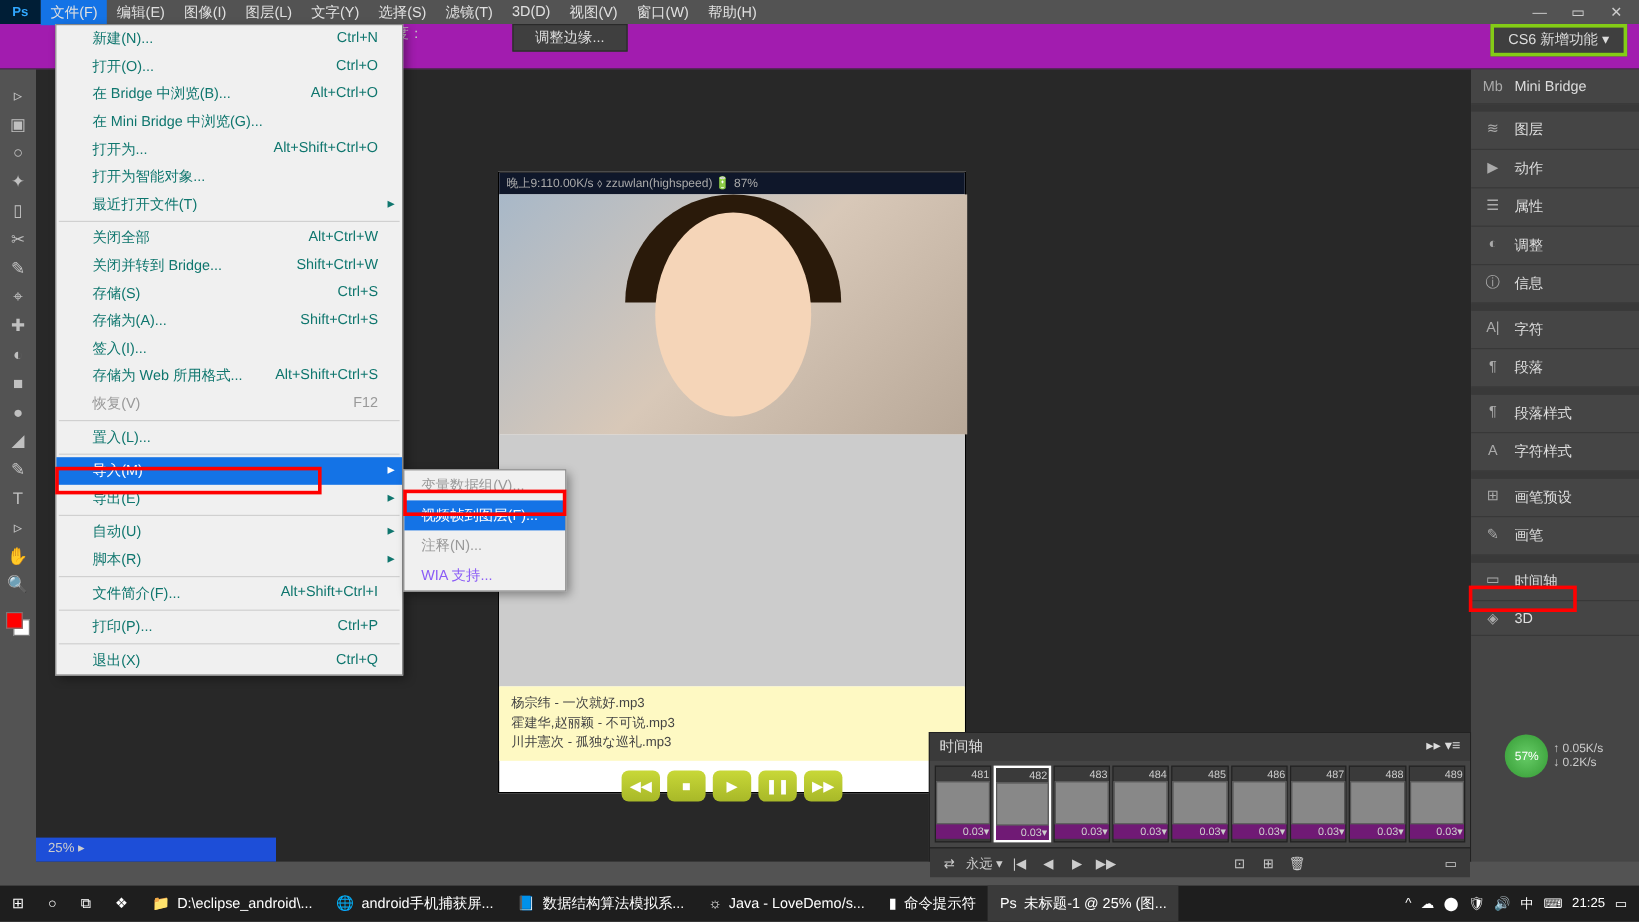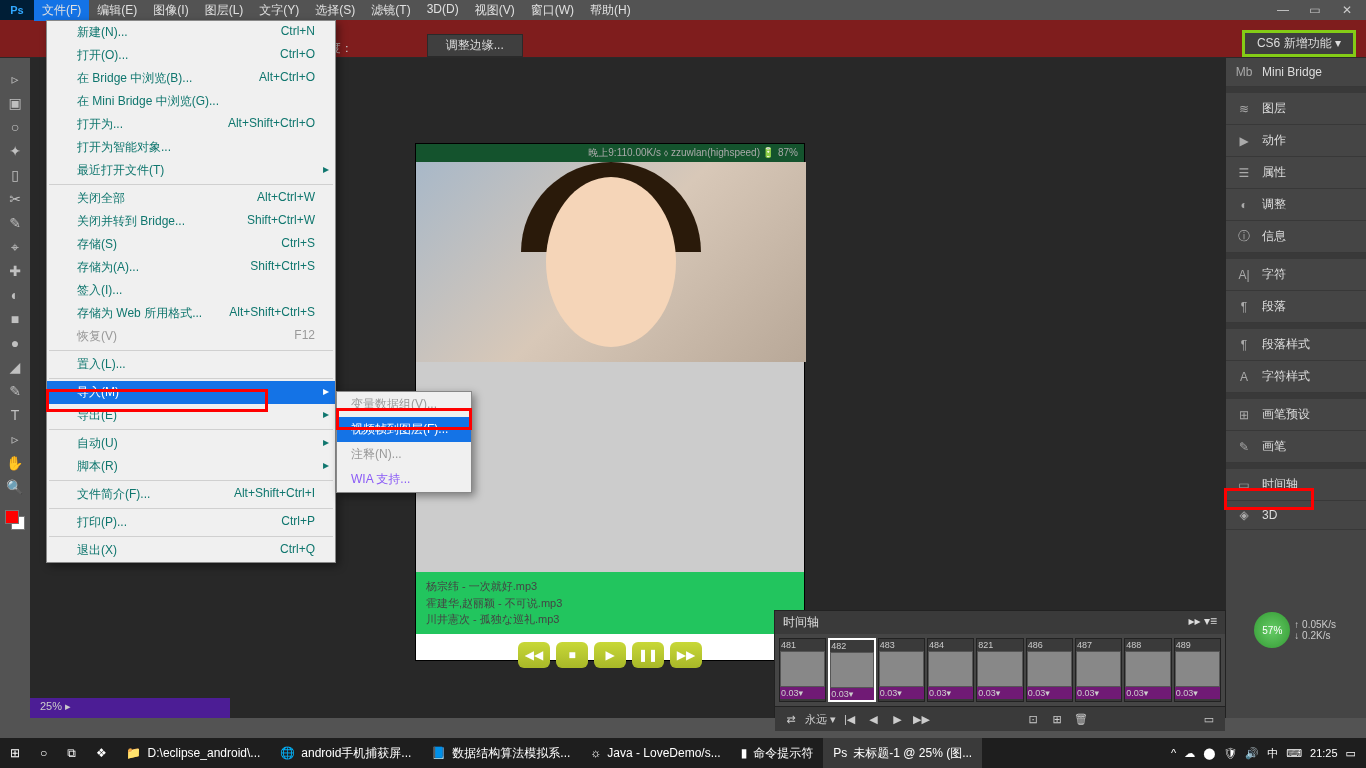--- a/index.html
+++ b/index.html
@@ -3,21 +3,21 @@
 <meta charset="utf-8">
 <style>
 * { margin: 0; padding: 0; box-sizing: border-box; font-family: "Microsoft YaHei", sans-serif; }
 body { background: #535353; width: 1366px; height: 768px; overflow: hidden; position: relative; }
 .menubar { background: #535353; height: 20px; display: flex; align-items: center; color: #e0e0e0; font-size: 12px; }
 .ps-logo { width: 34px; height: 20px; background: #001e36; color: #31a8ff; display: flex; align-items: center; justify-content: center; font-weight: bold; font-size: 11px; }
 .menu-item { padding: 2px 8px; cursor: pointer; text-align: center; }
 .menu-item.active { background: #1473e6; }
 .window-controls { margin-left: auto; display: flex; gap: 2px; padding-right: 4px; }
 .win-btn { width: 30px; height: 20px; display: flex; align-items: center; justify-content: center; color: #ccc; }
-.options-bar { background: #7f1d1d; height: 38px; border-bottom: 1px solid #2a2a2a; display: flex; align-items: flex-end; color: #c0c0c0; font-size: 12px; gap: 12px; padding-left: 50px; }
+.options-bar { background: #a21caf; height: 38px; border-bottom: 1px solid #2a2a2a; display: flex; align-items: flex-start; color: #c0c0c0; font-size: 12px; gap: 12px; padding-left: 50px; }
 .opt-label { color: #c0c0c0; }
 .opt-drop { background: #3f3f3f; border: 1px solid #2a2a2a; padding: 2px 8px; color: #ddd; }
 .opt-btn { background: #3f3f3f; border: 1px solid #2a2a2a; padding: 2px 18px; color: #ddd; }
 .cs6-btn { background: #3f3f3f; border: 3px solid #84cc16; padding: 2px 12px; color: #ddd; margin-left: auto; margin-right: 10px; }
 .file-menu { position: absolute; top: 20px; left: 46px; width: 290px; background: #f0f0f0; border: 1px solid #888; box-shadow: 3px 3px 8px rgba(0,0,0,0.4); z-index: 100; }
 .file-menu-item { display: flex; padding: 3px 20px 3px 30px; font-size: 12px; color: #0f766e; cursor: pointer; position: relative; }
 .file-menu-item.highlighted { background: #1473e6; color: #fff; }
 .file-menu-item.disabled { color: #999; }
 .menu-sep { height: 1px; background: #d0d0d0; margin: 2px 2px; }
 .menu-shortcut { margin-left: auto; }
@@ -28,44 +28,44 @@
 .sub-item.disabled { color: #999; }
 .redbox-import { position: absolute; left: 46px; top: 389px; width: 222px; height: 23px; border: 3px solid red; z-index: 102; pointer-events: none; }
 .redbox-sub { position: absolute; left: 336px; top: 408px; width: 136px; height: 22px; border: 3px solid red; z-index: 102; pointer-events: none; }
 .redbox-timeline { position: absolute; left: 1224px; top: 488px; width: 90px; height: 22px; border: 3px solid red; z-index: 102; pointer-events: none; }
 .tools-left { position: absolute; left: 0; top: 58px; width: 30px; background: #535353; height: 660px; display: flex; flex-direction: column; align-items: center; padding-top: 10px; gap: 2px; }
 .tool-btn { width: 24px; height: 22px; display: flex; align-items: center; justify-content: center; color: #c0c0c0; font-size: 14px; }
 .color-swatch { width: 20px; height: 20px; margin-top: 10px; position: relative;}
 .fg-color { position: absolute; width: 14px; height: 14px; background: red; border: 1px solid #777; }
 .bg-color { position: absolute; width: 14px; height: 14px; background: white; border: 1px solid #777; left: 6px; top: 6px; }
 .right-panel { position: absolute; right: 0; top: 58px; width: 140px; background: #454545; height: 660px; }
-.panel-row { display: flex; align-items: center; padding: 7px 10px; color: #ddd; font-size: 12px; gap: 10px; border-bottom: 1px solid #383838; }
+.panel-row { display: flex; padding: 7px 10px; color: #ddd; font-size: 12px; gap: 10px; border-bottom: 1px solid #383838; }
 .panel-icon { width: 16px; height: 14px; display: flex; align-items: center; justify-content: center; color: #aaa; }
 .panel-sep { height: 6px; background: #393939; }
 .canvas-area { position: absolute; left: 30px; top: 58px; right: 140px; bottom: 50px; background: #282828; }
 .doc-window { position: absolute; left: 385px; top: 85px; width: 390px; height: 518px; background: #fff; border: 1px solid #000; }
-.phone-status { height: 18px; background: #14532d; color: #aaa; font-size: 10px; display: flex; align-items: center; padding: 0 6px; justify-content: flex-end; }
+.phone-status { height: 18px; background: #0f172a; color: #aaa; font-size: 10px; display: flex; align-items: center; padding: 0 6px; justify-content: flex-start; }
 .phone-img { width: 390px; height: 200px; background: linear-gradient(135deg, #a8b8c8 0%, #d8c8b8 50%, #b8a898 100%); position: relative; }
 .face-oval { position: absolute; width: 130px; height: 170px; background: #f5d5b8; border-radius: 50%; left: 130px; top: 15px; }
 .hair { position: absolute; width: 180px; height: 90px; background: #2a1a0a; border-radius: 90px 90px 0 0; left: 105px; top: 0; }
 .phone-mid { height: 210px; background: #ccc; }
-.phone-tracks { padding: 6px 10px; font-size: 11px; color: #444; line-height: 1.5; background: #22c55e; }
+.phone-tracks { padding: 6px 10px; font-size: 11px; color: #444; line-height: 1.5; background: #fef9c3; }
 .phone-controls { display: flex; justify-content: center; gap: 6px; padding: 8px; }
 .media-btn { width: 32px; height: 26px; background: linear-gradient(#c8d838,#a8b828); border-radius: 6px; display: flex; align-items: center; justify-content: center; color: #fff; font-size: 12px; }
 .timeline-panel { position: absolute; bottom: 50px; right: 140px; width: 452px; height: 108px; background: #454545; border: 1px solid #222; }
 .timeline-header { background: #3a3a3a; padding: 3px 8px; font-size: 12px; color: #ddd; display: flex; }
 .frame-strip { display: flex; gap: 2px; padding: 4px; overflow: hidden; }
-.frame-item { width: 48px; background: #3a3a3a; border: 1px solid #222; font-size: 9px; color: #ccc; text-align: left; }
+.frame-item { width: 48px; background: #3a3a3a; border: 1px solid #222; font-size: 9px; color: #ccc; text-align: right; }
 .frame-item.sel { border: 2px solid #fff; }
 .frame-thumb { width: 100%; height: 36px; background: #888; border: 1px solid #555; }
 .frame-num { font-size: 9px; padding: 1px; }
 .frame-time { font-size: 9px; padding: 1px; background: #701a75; }
 .timeline-controls { display: flex; align-items: center; gap: 4px; padding: 4px 6px; background: #3a3a3a; font-size: 11px; color: #ccc; border-top: 1px solid #222; }
 .tl-btn { width: 20px; height: 16px; display: flex; align-items: center; justify-content: center; }
-.statusbar { position: absolute; bottom: 50px; left: 30px; height: 20px; background: #4c1d95; color: #ccc; font-size: 11px; padding: 2px 10px; width: 200px; }
+.statusbar { position: absolute; bottom: 50px; left: 30px; height: 20px; background: #1d4ed8; color: #ccc; font-size: 11px; padding: 2px 10px; width: 200px; }
 .taskbar { position: absolute; bottom: 0; left: 0; right: 0; height: 30px; background: #1e1e1e; display: flex; align-items: center; color: #fff; font-size: 12px; }
 .task-item { padding: 0 10px; display: flex; align-items: center; gap: 6px; height: 30px; }
 .task-item.active { background: #3a3a3a; }
 .tray { margin-left: auto; display: flex; align-items: center; gap: 8px; padding-right: 10px; font-size: 11px; }
 .speed-widget { position: absolute; right: 30px; bottom: 120px; display: flex; align-items: center; gap: 4px; font-size: 10px; color: #ccc; }
 .speed-circle { width: 36px; height: 36px; border-radius: 50%; background: radial-gradient(#6c6,#393); display: flex; align-items: center; justify-content: center; color: #fff; font-size: 10px; }
 </style>
 </head>
 <body>
 
@@ -282,21 +282,21 @@
         <div class="frame-num">483</div>
         <div class="frame-thumb"></div>
         <div class="frame-time">0.03▾</div>
       </div>
       <div class="frame-item">
         <div class="frame-num">484</div>
         <div class="frame-thumb"></div>
         <div class="frame-time">0.03▾</div>
       </div>
       <div class="frame-item">
-        <div class="frame-num">821</div>
+        <div class="frame-num">485</div>
         <div class="frame-thumb"></div>
         <div class="frame-time">0.03▾</div>
       </div>
       <div class="frame-item">
         <div class="frame-num">486</div>
         <div class="frame-thumb"></div>
         <div class="frame-time">0.03▾</div>
       </div>
       <div class="frame-item">
         <div class="frame-num">487</div>

